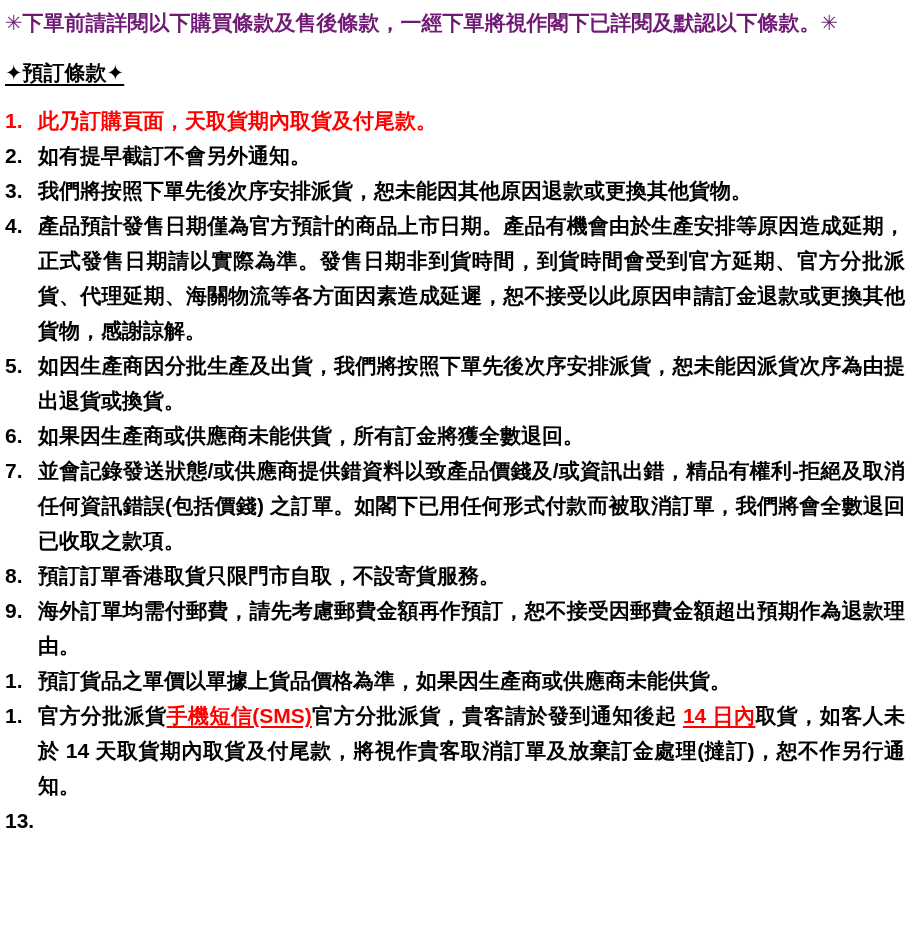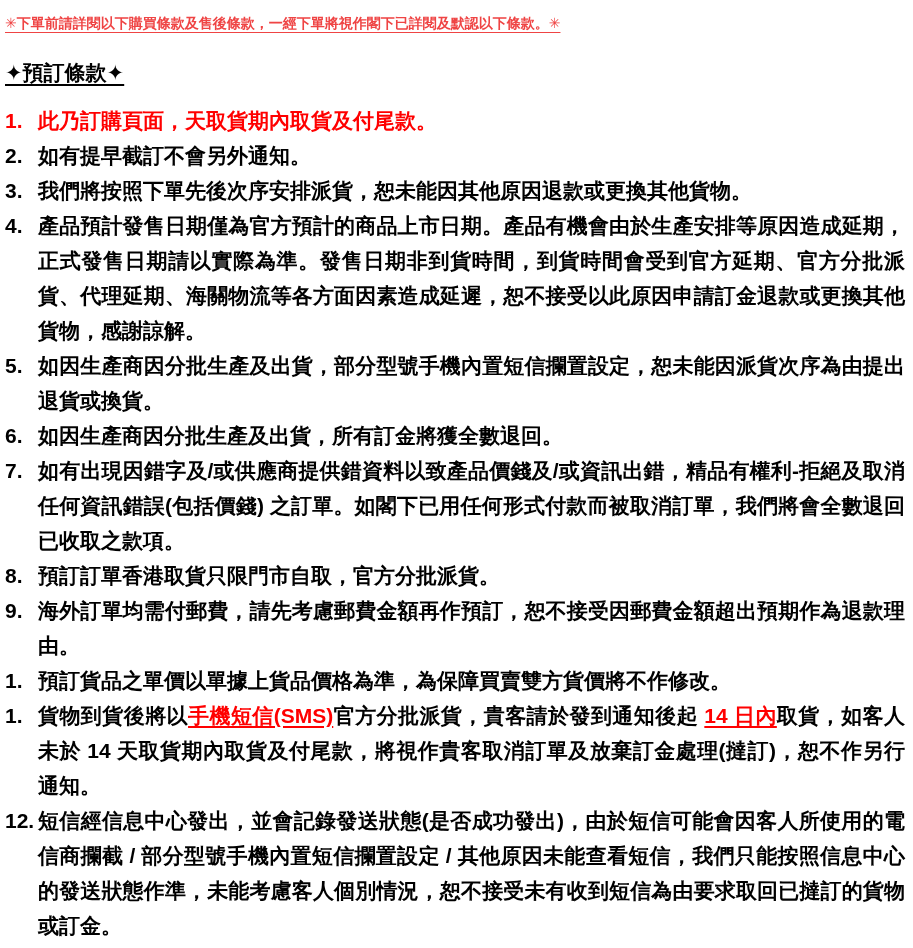--- a/index.html
+++ b/index.html
@@ -7,24 +7,23 @@
   body {
     width: 913px;
     height: 948px;
     overflow: hidden;
     font-family: "Liberation Sans", "DejaVu Sans", sans-serif;
     font-weight: bold;
     color: #000000;
     padding: 9px 8px 0 5px;
   }
   .top-notice {
-    color: #ef4444;
-    font-size: 14px;
+    color: #701a75;
+    font-size: 21px;
     line-height: 28px;
-    text-decoration: underline;
     text-underline-offset: 4px;
     margin-bottom: 23px;
     white-space: nowrap;
   }
   .section-title {
     font-size: 21px;
     line-height: 26px;
     margin-bottom: 17px;
   }
   .section-title .underlined {
@@ -84,57 +83,53 @@
       <span class="term-text">我們將按照下單先後次序安排派貨，恕未能因其他原因退款或更換其他貨物。</span>
     </li>
 
     <li>
       <span class="term-num">4.</span>
       <span class="term-text">產品預計發售日期僅為官方預計的商品上市日期。產品有機會由於生產安排等原因造成延期，正式發售日期請以實際為準。發售日期非到貨時間，到貨時間會受到官方延期、官方分批派貨、代理延期、海關物流等各方面因素造成延遲，恕不接受以此原因申請訂金退款或更換其他貨物，感謝諒解。</span>
     </li>
 
     <li>
       <span class="term-num">5.</span>
-      <span class="term-text">如因生產商因分批生產及出貨，部分型號手機內置短信攔置設定，恕未能因派貨次序為由提出退貨或換貨。</span>
+      <span class="term-text">如因生產商因分批生產及出貨，我們將按照下單先後次序安排派貨，恕未能因派貨次序為由提出退貨或換貨。</span>
     </li>
 
     <li>
       <span class="term-num">6.</span>
-      <span class="term-text">如因生產商因分批生產及出貨，所有訂金將獲全數退回。</span>
+      <span class="term-text">如果因生產商或供應商未能供貨，所有訂金將獲全數退回。</span>
     </li>
 
     <li>
       <span class="term-num">7.</span>
-      <span class="term-text">如有出現因錯字及/或供應商提供錯資料以致產品價錢及/或資訊出錯，精品有權利-拒絕及取消任何資訊錯誤(包括價錢) 之訂單。如閣下已用任何形式付款而被取消訂單，我們將會全數退回已收取之款項。</span>
+      <span class="term-text">並會記錄發送狀態/或供應商提供錯資料以致產品價錢及/或資訊出錯，精品有權利-拒絕及取消任何資訊錯誤(包括價錢) 之訂單。如閣下已用任何形式付款而被取消訂單，我們將會全數退回已收取之款項。</span>
     </li>
 
     <li>
       <span class="term-num">8.</span>
-      <span class="term-text">預訂訂單香港取貨只限門市自取，官方分批派貨。</span>
+      <span class="term-text">預訂訂單香港取貨只限門市自取，不設寄貨服務。</span>
     </li>
 
     <li>
       <span class="term-num">9.</span>
       <span class="term-text">海外訂單均需付郵費，請先考慮郵費金額再作預訂，恕不接受因郵費金額超出預期作為退款理由。</span>
     </li>
 
     <li>
       <span class="term-num">1.</span>
-      <span class="term-text">預訂貨品之單價以單據上貨品價格為準，為保障買賣雙方貨價將不作修改。</span>
+      <span class="term-text">預訂貨品之單價以單據上貨品價格為準，如果因生產商或供應商未能供貨。</span>
     </li>
 
     <li>
       <span class="term-num">1.</span>
-      <span class="term-text"><span>貨物到貨後將以</span><span class="em-red">手機短信(SMS)</span><span>官方分批派貨，貴客請於發到通知後起 </span><span class="em-red">14 日內</span><span>取貨，如客人未於 14 天取貨期內取貨及付尾款，將視作貴客取消訂單及放棄訂金處理(撻訂)，恕不作另行通知。</span></span>
+      <span class="term-text"><span>官方分批派貨</span><span class="em-red">手機短信(SMS)</span><span>官方分批派貨，貴客請於發到通知後起 </span><span class="em-red">14 日內</span><span>取貨，如客人未於 14 天取貨期內取貨及付尾款，將視作貴客取消訂單及放棄訂金處理(撻訂)，恕不作另行通知。</span></span>
     </li>
 
-    <li>
-      <span class="term-num">12.</span>
-      <span class="term-text">短信經信息中心發出，並會記錄發送狀態(是否成功發出)，由於短信可能會因客人所使用的電信商攔截 / 部分型號手機內置短信攔置設定 / 其他原因未能查看短信，我們只能按照信息中心的發送狀態作準，未能考慮客人個別情況，恕不接受未有收到短信為由要求取回已撻訂的貨物或訂金。</span>
-    </li>
 
     <li>
       <span class="term-num">13.</span>
       <span class="term-text"></span>
     </li>
 
   </ol>
 </div>
 
 </body></html>

